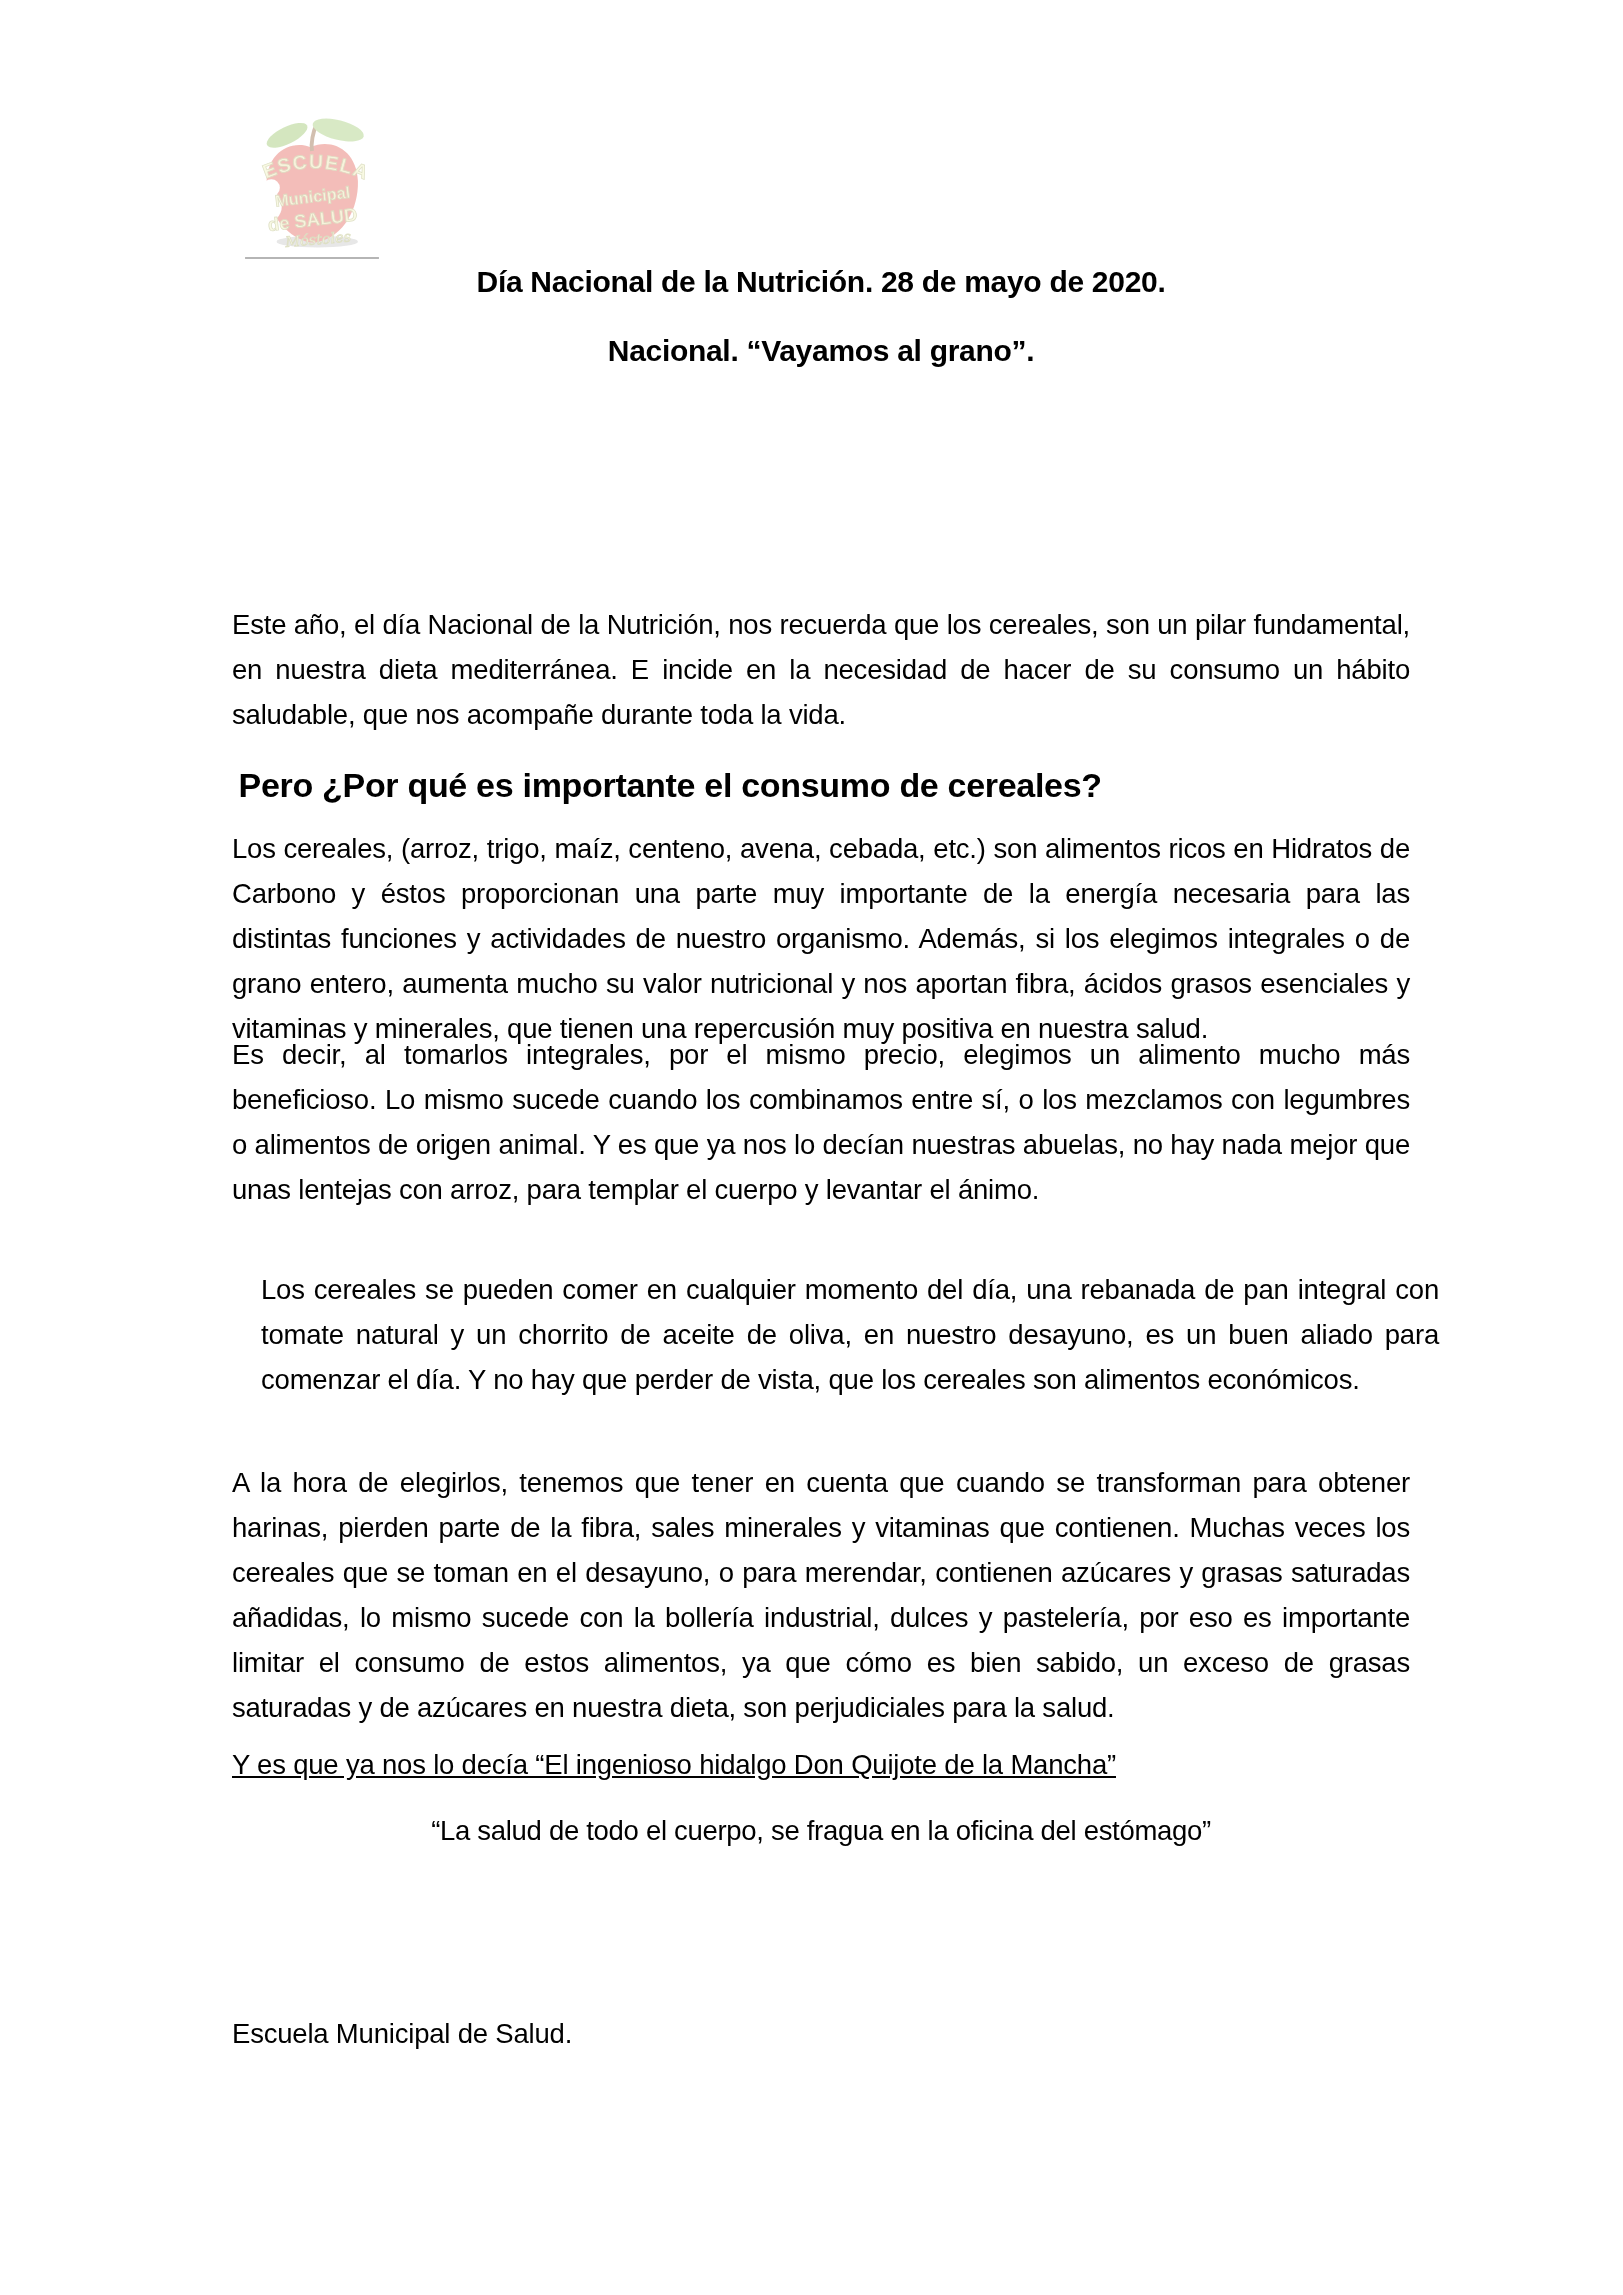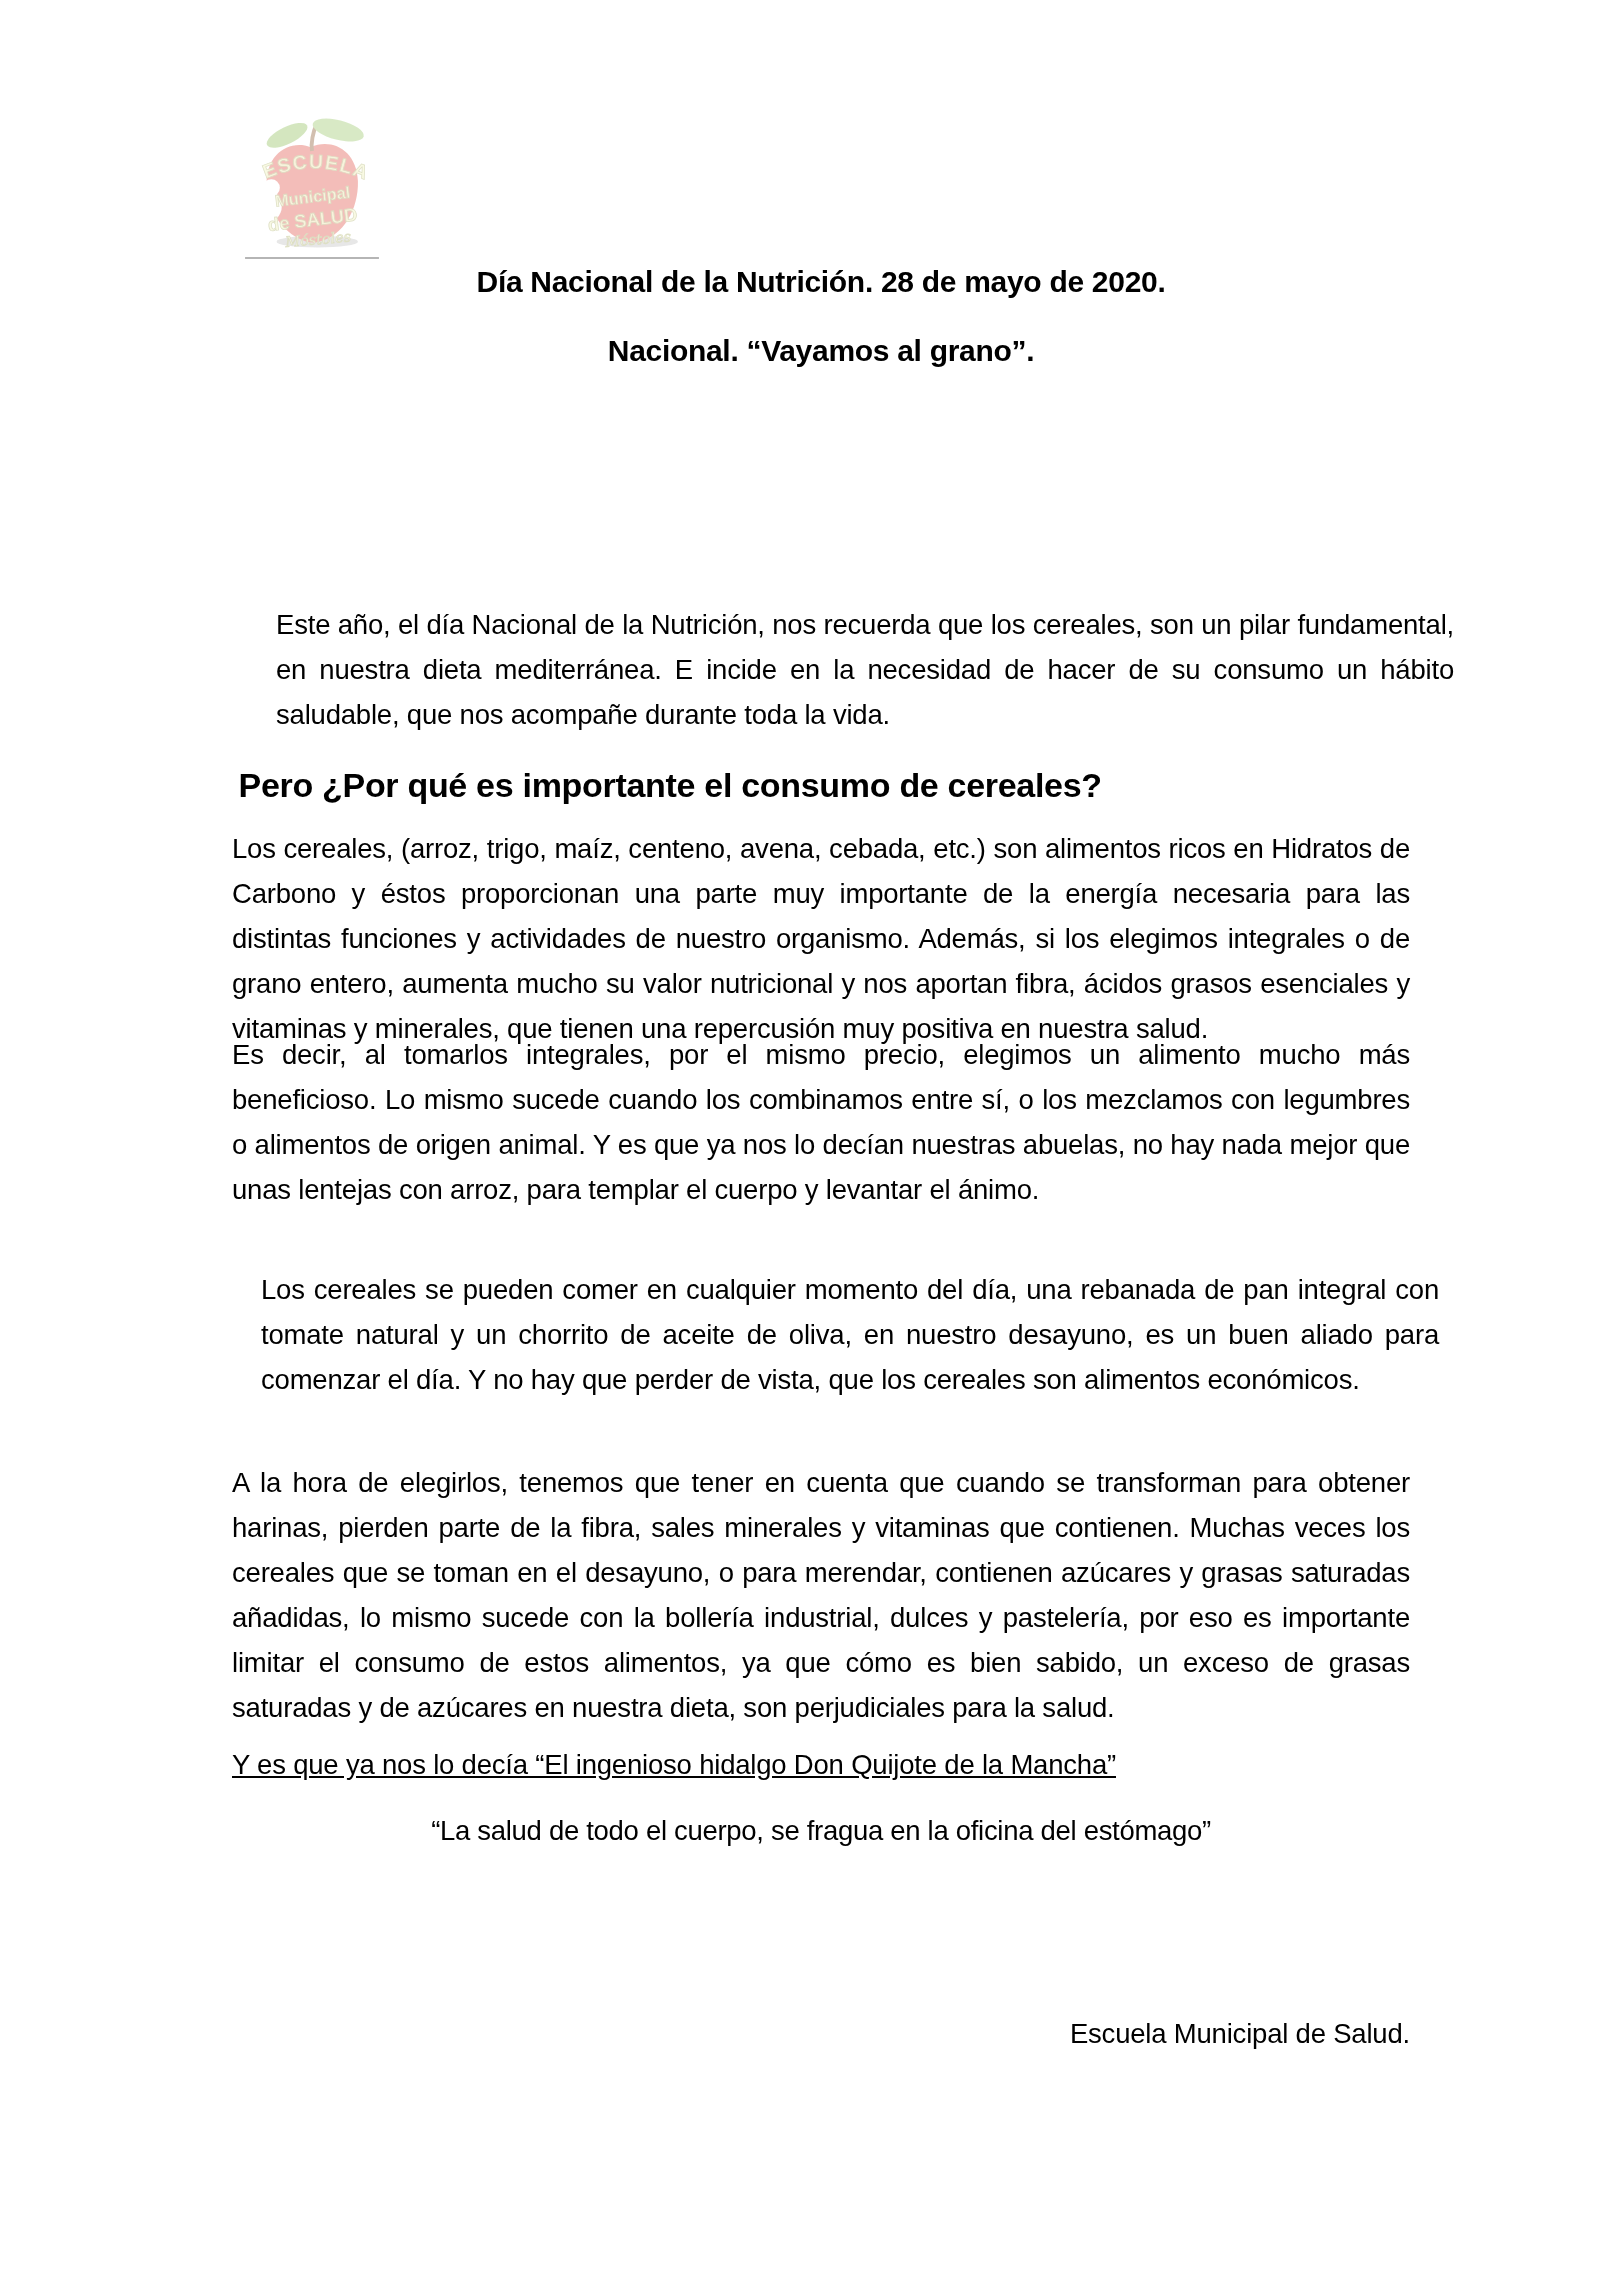--- a/index.html
+++ b/index.html
@@ -53,21 +53,21 @@
   .quote-bold {
     font-weight: normal;
     font-size: 27.5px;
     line-height: 45px;
     text-align: center;
     letter-spacing: -0.3px;
   }
   .signature {
     font-size: 27.5px;
     line-height: 45px;
-    text-align: right;
+    text-align: left;
     padding-right: 9.2px;
     letter-spacing: -0.2px;
   }
 </style>
 </head>
 <body>
 
 <div class="page">
 
   <div class="logo-wrap">
@@ -108,21 +108,21 @@
         </g>
       </g>
 
       <line x1="0" y1="221" x2="204" y2="221" stroke="#b5b5b5" stroke-width="3"></line>
     </svg>
   </div>
 
   <div class="col doc-heading" style="top:262px;">Día Nacional de la Nutrición. 28 de mayo de 2020.</div>
   <div class="col doc-heading" style="top:331px;">Nacional. “Vayamos al grano”.</div>
 
-  <div class="col body-par" style="top:602px;margin-left:44px;">Este año, el día Nacional de la Nutrición, nos recuerda que los cereales, son un pilar fundamental, en nuestra dieta mediterránea.  E incide en la necesidad de hacer de su consumo un hábito saludable, que nos acompañe durante toda la vida.</div>
+  <div class="col body-par" style="top:602px;">Este año, el día Nacional de la Nutrición, nos recuerda que los cereales, son un pilar fundamental, en nuestra dieta mediterránea.  E incide en la necesidad de hacer de su consumo un hábito saludable, que nos acompañe durante toda la vida.</div>
 
   <div class="col q-heading" style="top:763px;">Pero ¿Por qué es importante el consumo de cereales?</div>
 
   <div class="col body-par" style="top:826px;">Los cereales, (arroz, trigo, maíz, centeno, avena, cebada, etc.) son alimentos ricos en Hidratos de Carbono y éstos proporcionan una parte muy importante de la energía necesaria para las distintas funciones y actividades de nuestro organismo.  Además, si los elegimos integrales o de grano entero, aumenta mucho su valor nutricional y nos aportan fibra, ácidos grasos esenciales y vitaminas y minerales, que tienen una repercusión muy positiva en nuestra salud.</div>
 
   <div class="col body-par" style="top:1032px;">Es decir, al tomarlos integrales, por el mismo precio, elegimos un alimento mucho más beneficioso. Lo mismo sucede cuando los combinamos entre sí, o los mezclamos con legumbres o alimentos de origen animal. Y es que ya nos lo decían nuestras abuelas, no hay nada mejor que unas lentejas con arroz, para templar el cuerpo y levantar el ánimo.</div>
 
   <div class="col body-par" style="top:1267px;margin-left:29px;">Los cereales se pueden comer en cualquier momento del día, una rebanada de pan integral con tomate natural y un chorrito de aceite de oliva, en nuestro desayuno, es un buen aliado para comenzar el día. Y no hay que perder de vista, que los cereales son alimentos económicos.</div>
 
   <div class="col body-par" style="top:1460px;">A la hora de elegirlos,  tenemos que tener en cuenta que cuando se transforman para obtener harinas, pierden parte de la fibra, sales minerales y vitaminas que contienen. Muchas veces los cereales que se toman en el desayuno, o para merendar, contienen azúcares y grasas saturadas añadidas, lo mismo sucede con la bollería industrial, dulces y pastelería, por eso es importante limitar el consumo de estos alimentos, ya que cómo es bien sabido, un exceso de grasas saturadas y de azúcares en nuestra dieta, son perjudiciales para la salud.</div>

